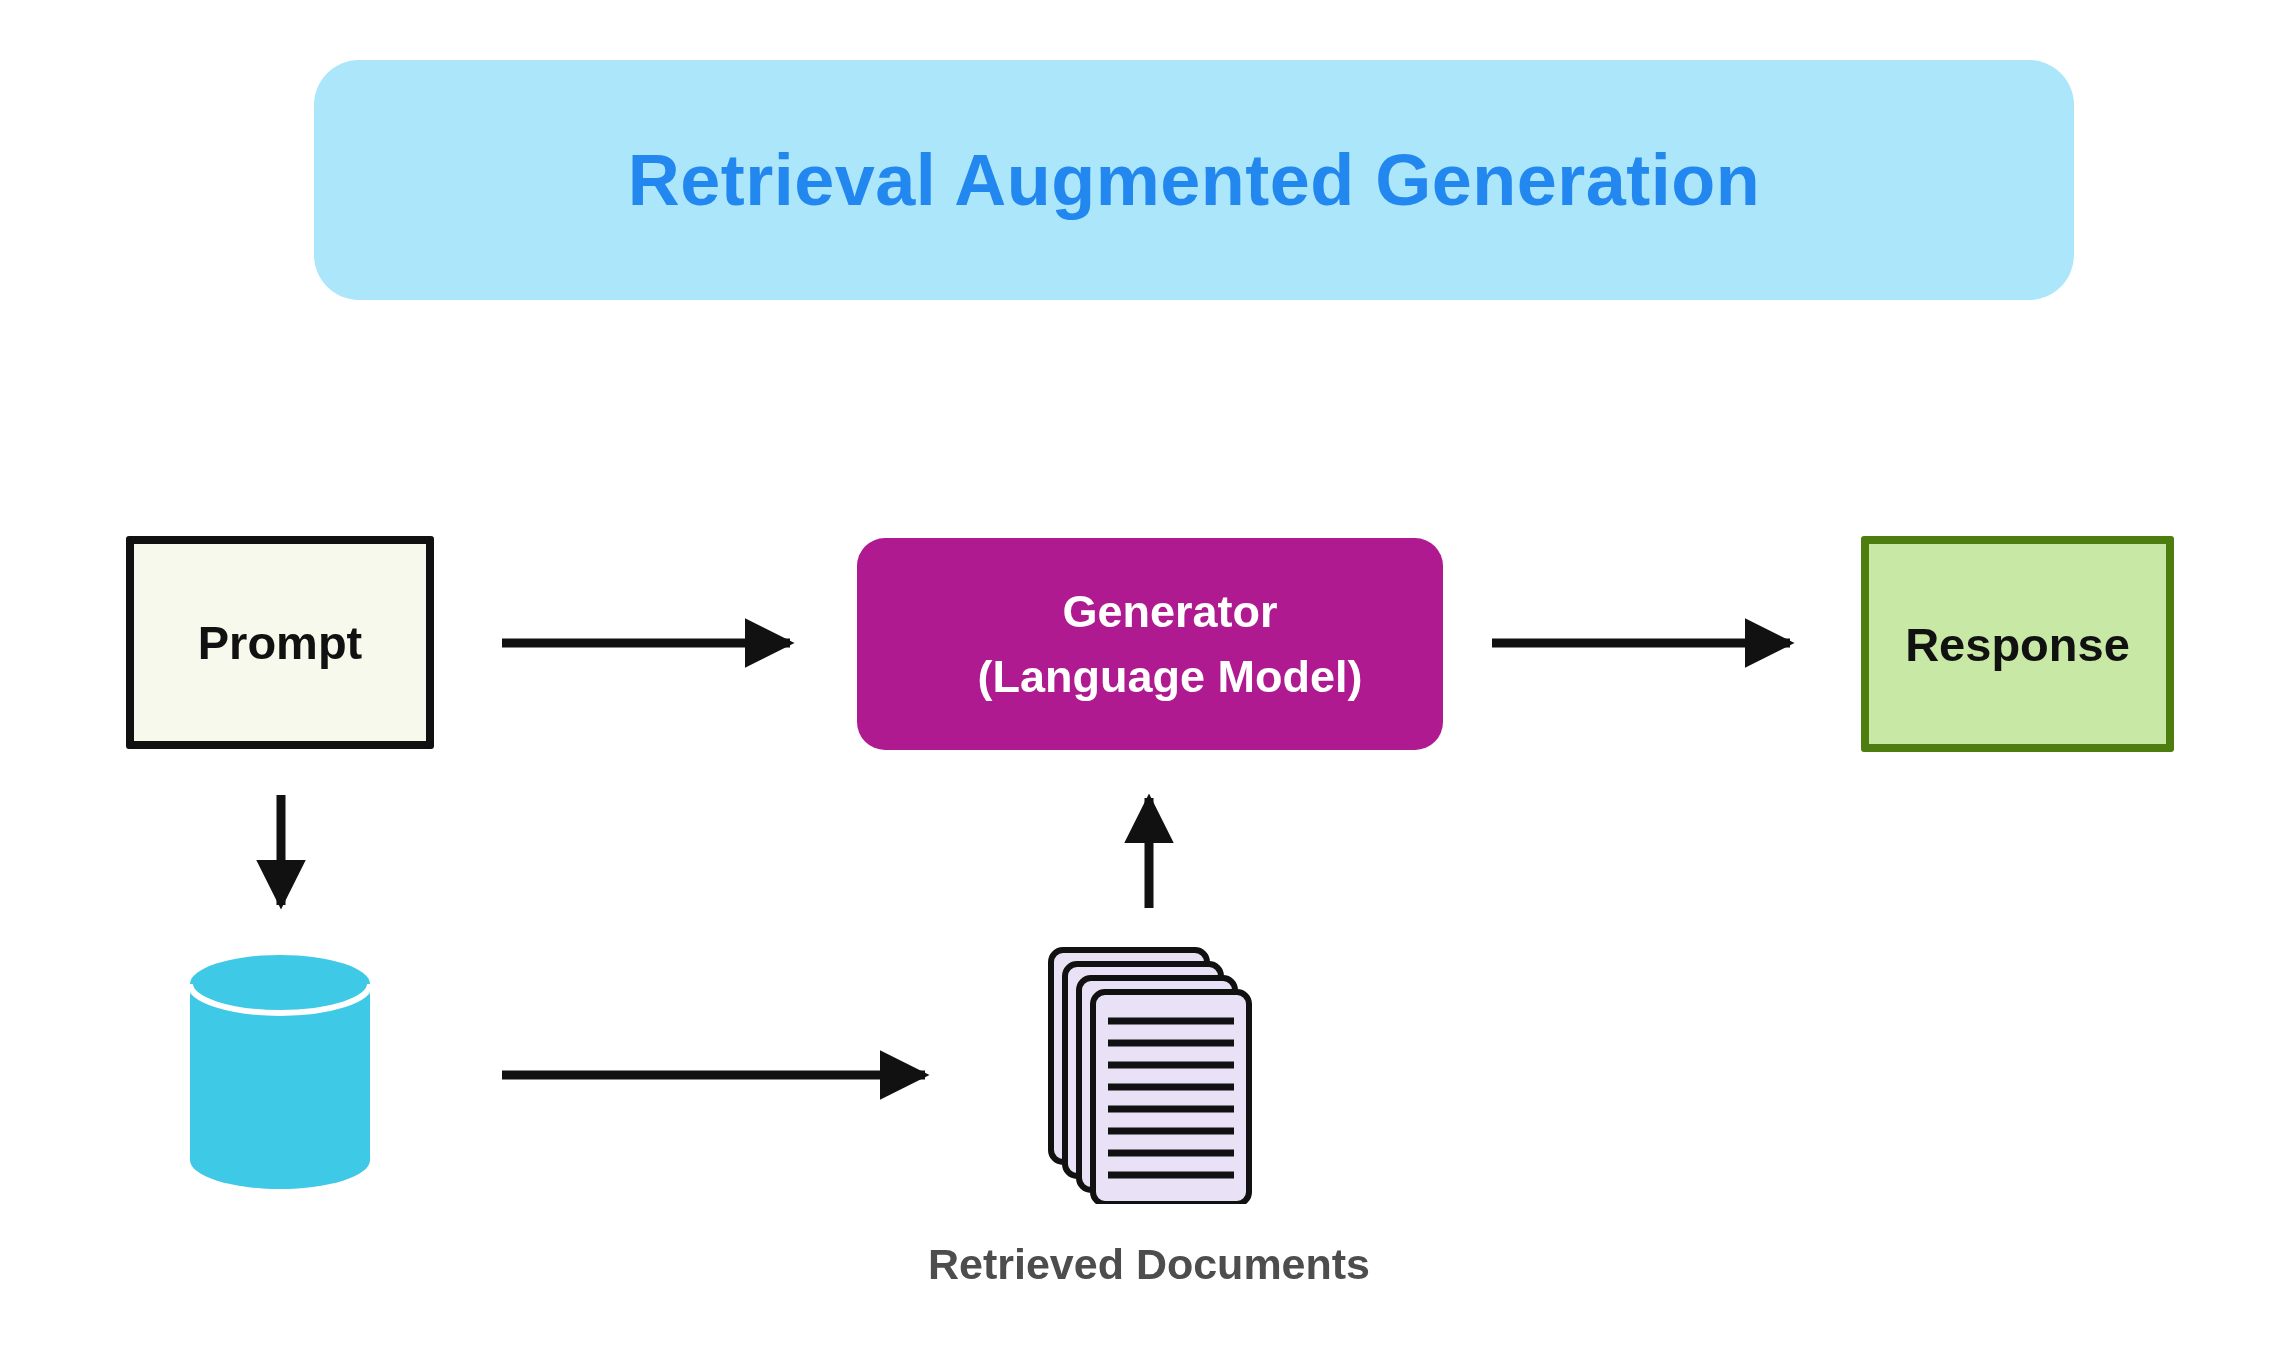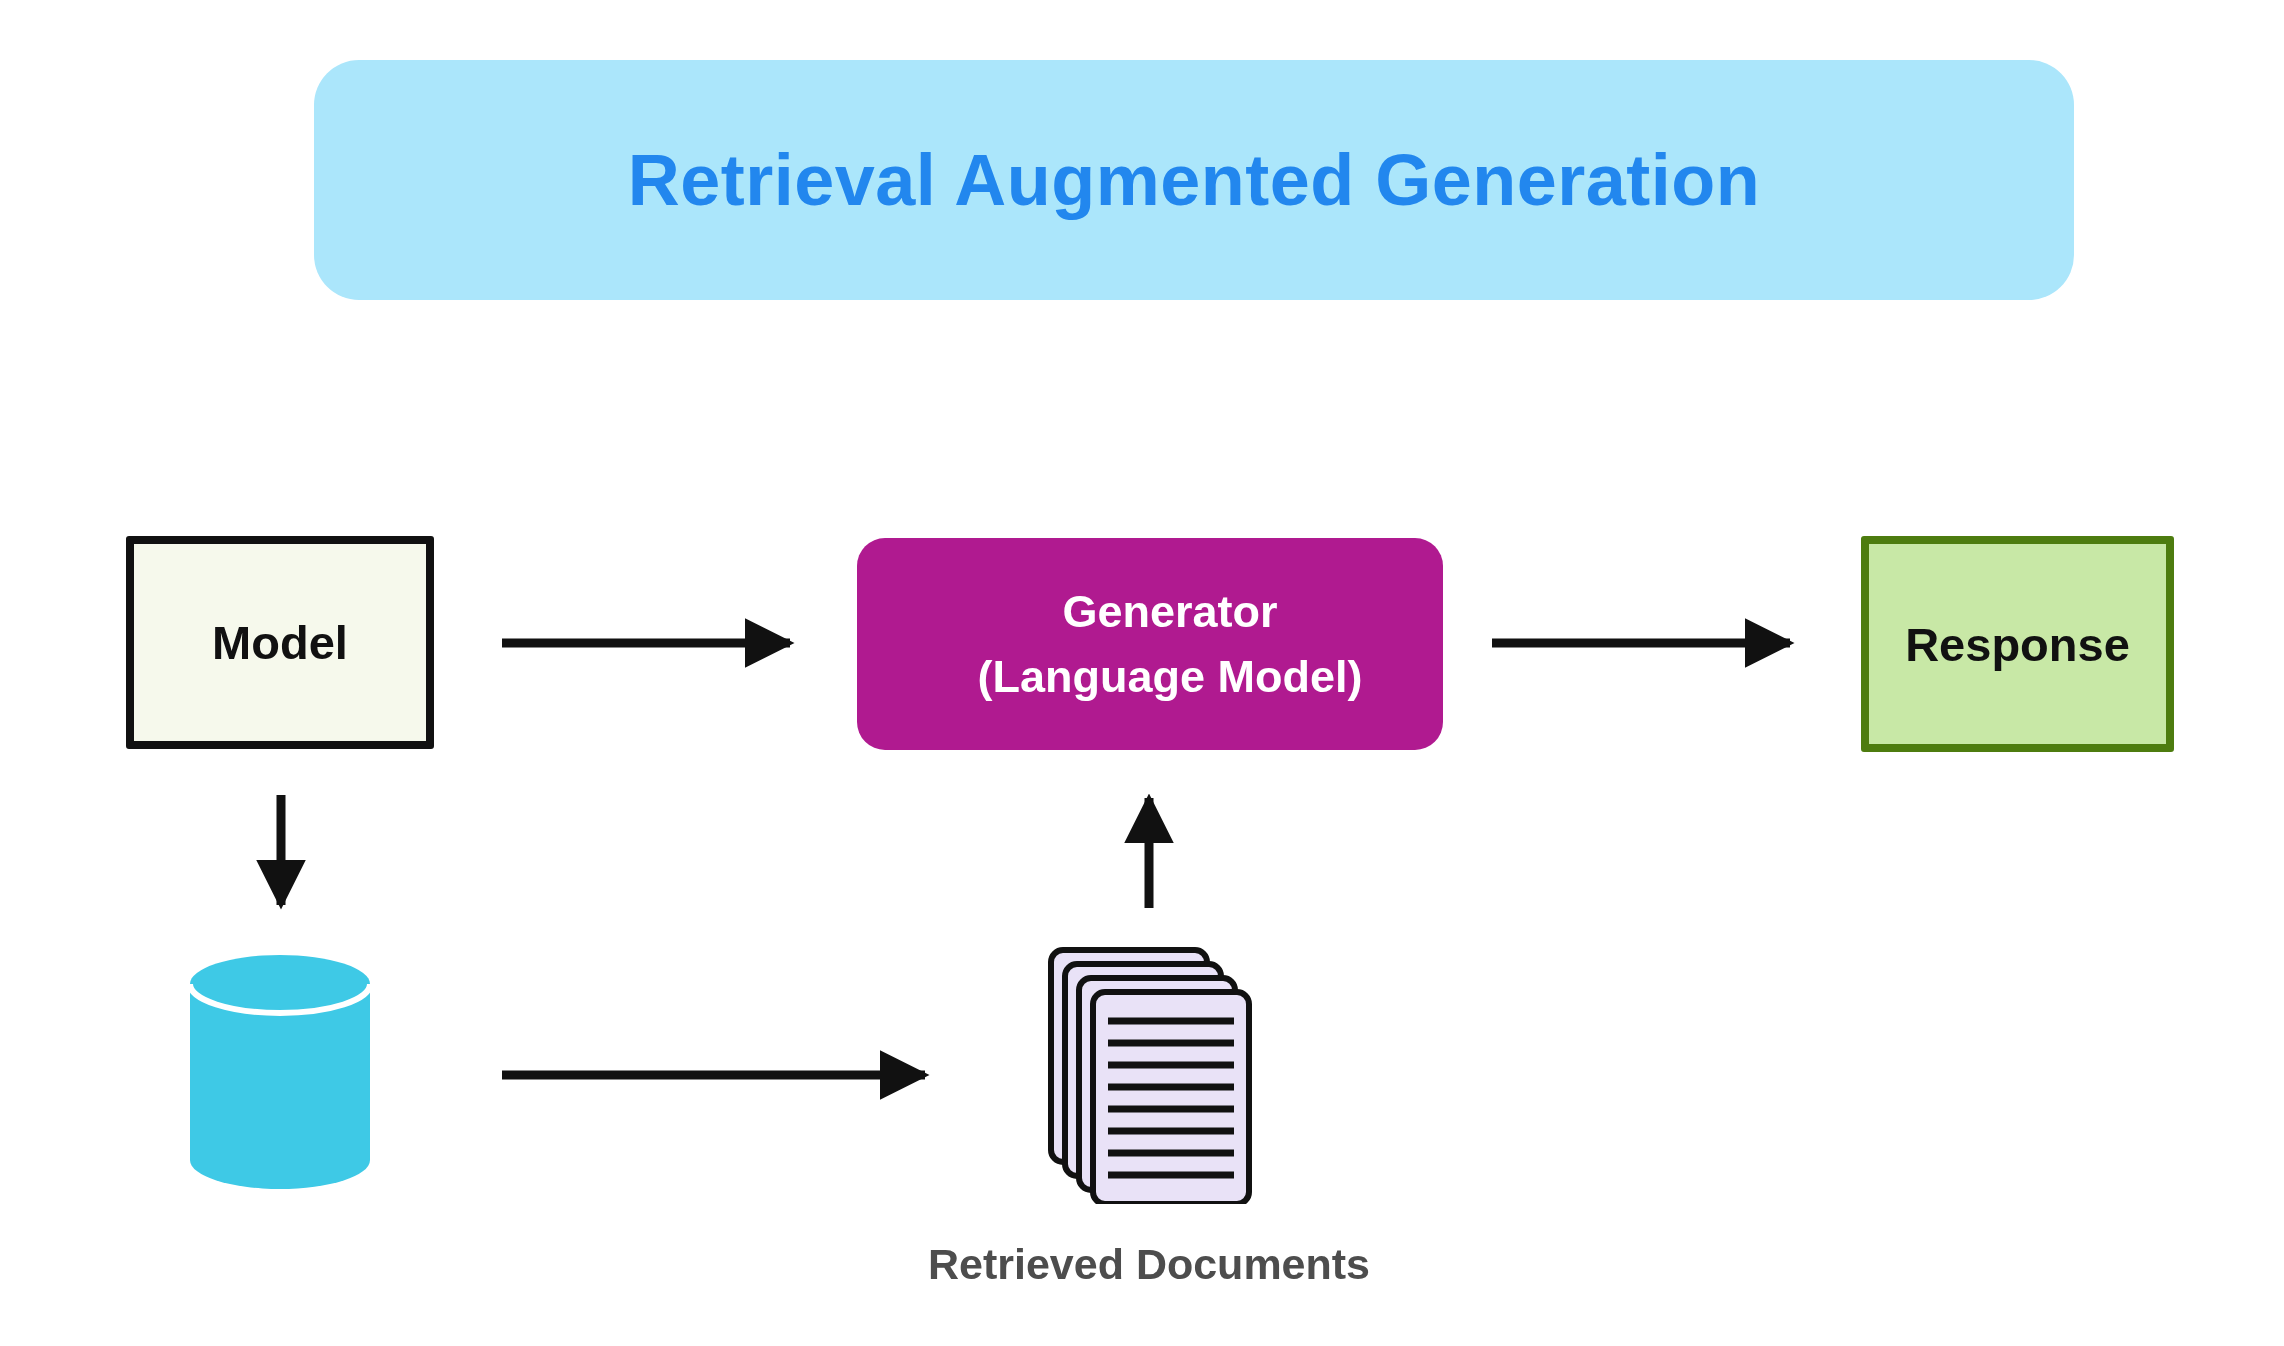--- a/index.html
+++ b/index.html
@@ -115,21 +115,21 @@
 </head>
 <body>
 
 <div class="canvas">
 
   <div class="banner">
     <div class="title">Retrieval Augmented Generation</div>
   </div>
 
   <div class="node node-prompt">
-    <span>Model</span>
+    <span>Prompt</span>
   </div>
 
   <div class="node node-generator">
     <span>Generator
 (Language Model)</span>
   </div>
 
   <div class="node node-response">
     <span>Response</span>
   </div>

